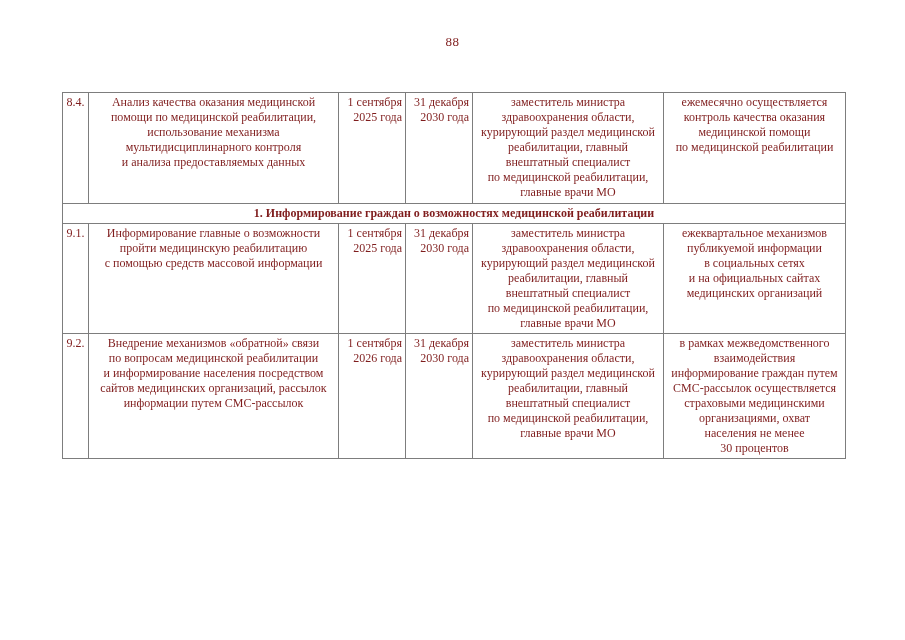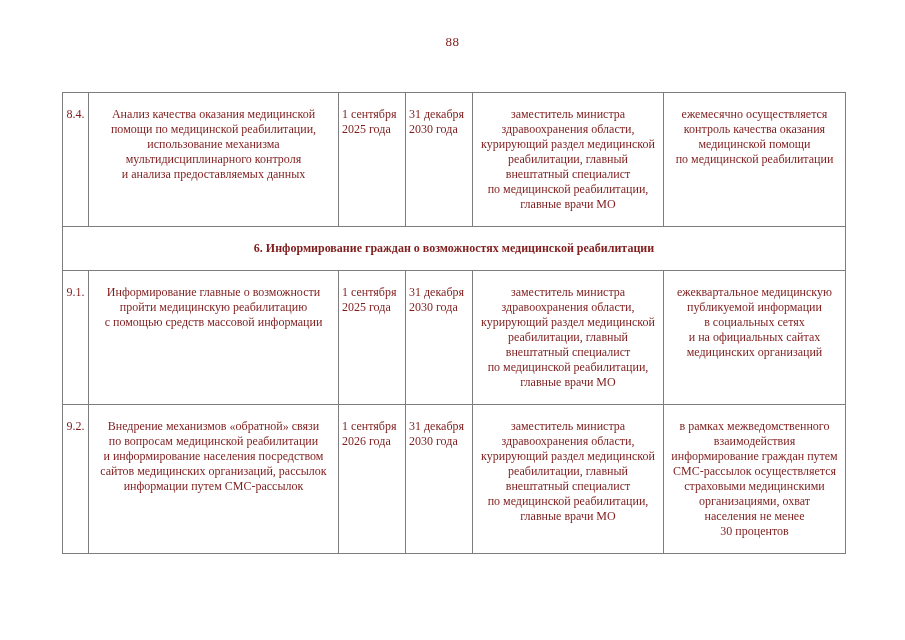--- a/index.html
+++ b/index.html
@@ -29,33 +29,33 @@
     position: absolute;
     left: 62px;
     top: 92px;
     width: 783px;
     border-collapse: collapse;
     table-layout: fixed;
   }
   table.schedule td {
     border: 1px solid #7d7d7d;
     vertical-align: top;
-    padding: 14px 3px;
+    padding: 2px 3px;
     font-size: 12px;
     line-height: 15px;
     white-space: pre-line;
     overflow: hidden;
   }
   td.c-num {
     text-align: center;
     padding-left: 1px;
     padding-right: 1px;
   }
   td.c-activity { text-align: center; }
-  td.c-date { text-align: left; padding-left: 1px; padding-right: 1px; }
+  td.c-date { text-align: right; padding-left: 1px; padding-right: 1px; }
   td.c-exec { text-align: center; margin-top: 45px; }
   td.c-result { text-align: center; }
   td.c-section {
     text-align: center;
     font-weight: bold;
     white-space: normal;
     padding: 1px 2px;
     line-height: 15px;
   }
   tr.r-84 { height: 111px; }
@@ -98,40 +98,40 @@
 внештатный специалист
 по медицинской реабилитации,
 главные врачи МО</td>
         <td class="c-result">ежемесячно осуществляется
 контроль качества оказания
 медицинской помощи
 по медицинской реабилитации</td>
       </tr>
 
       <tr class="r-sec">
-        <td class="c-section" colspan="6">6. Информирование граждан о возможностях медицинской реабилитации</td>
+        <td class="c-section" colspan="6">1. Информирование граждан о возможностях медицинской реабилитации</td>
       </tr>
 
       <tr class="r-91">
         <td class="c-num">9.1.</td>
         <td class="c-activity">Информирование главные о возможности
 пройти медицинскую реабилитацию
 с помощью средств массовой информации</td>
         <td class="c-date">1 сентября
 2025 года</td>
         <td class="c-date">31 декабря
 2030 года</td>
         <td class="c-exec">заместитель министра
 здравоохранения области,
 курирующий раздел медицинской
 реабилитации, главный
 внештатный специалист
 по медицинской реабилитации,
 главные врачи МО</td>
-        <td class="c-result">ежеквартальное медицинскую
+        <td class="c-result">ежеквартальное механизмов
 публикуемой информации
 в социальных сетях
 и на официальных сайтах
 медицинских организаций</td>
       </tr>
 
       <tr class="r-92">
         <td class="c-num">9.2.</td>
         <td class="c-activity">Внедрение механизмов «обратной» связи
 по вопросам медицинской реабилитации

